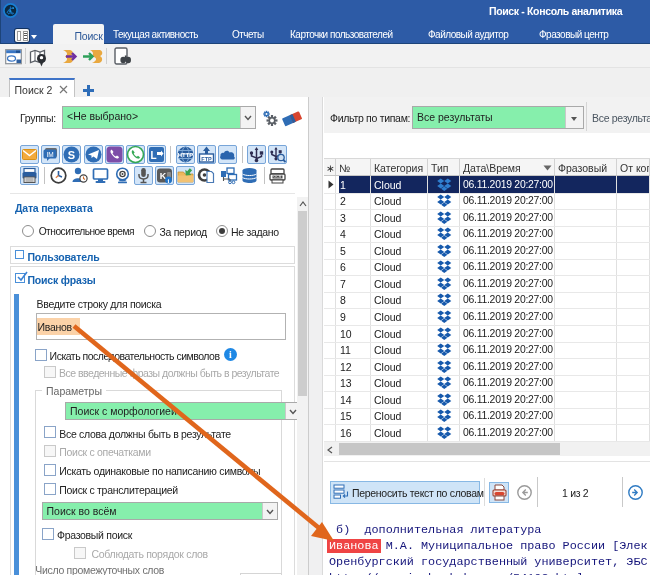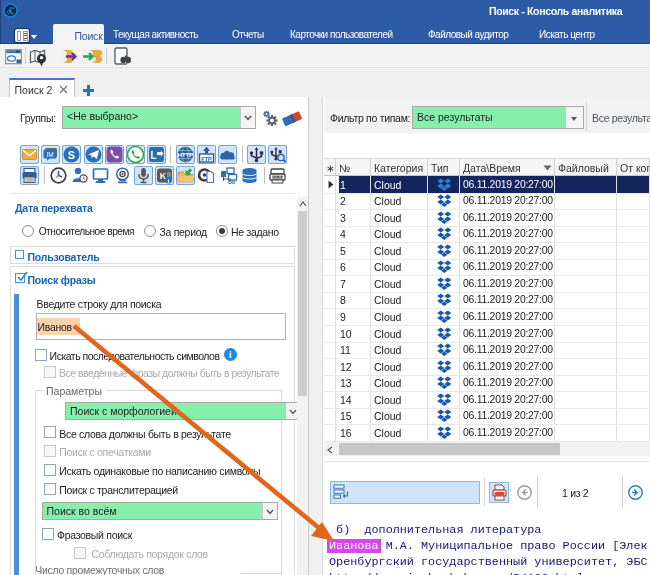--- a/index.html
+++ b/index.html
@@ -46,21 +46,21 @@
 <div class="abs" style="left:23.5px;top:35px;width:3.5px;height:1px;background:#555;"></div>
 <div class="abs" style="left:23.5px;top:37.5px;width:3.5px;height:1px;background:#555;"></div>
 <div class="abs" style="left:31px;top:34.5px;width:0;height:0;border-left:3.5px solid transparent;border-right:3.5px solid transparent;border-top:4px solid #fff;"></div>
 
 <div class="abs" style="left:53px;top:24px;width:51px;height:20px;background:#f4f4f4;border-radius:2px 2px 0 0;"></div>
 <div class="abs" style="left:53px;top:30px;width:71px;text-align:center;color:#2b5797;font-size:10.5px;letter-spacing:-0.2px;">Поиск</div>
 <div class="rtab" style="left:113px;top:29px;">Текущая активность</div>
 <div class="rtab" style="left:232px;top:29px;">Отчеты</div>
 <div class="rtab" style="left:290px;top:29px;">Карточки пользователей</div>
 <div class="rtab" style="left:428px;top:29px;">Файловый аудитор</div>
-<div class="rtab" style="left:539px;top:29px;">Искать центр</div>
+<div class="rtab" style="left:539px;top:29px;">Фразовый центр</div>
 
 <div class="abs" style="left:0;top:44px;width:650px;height:23px;background:#f2f2f2;"></div>
 <svg class="abs" style="left:5px;top:49px;" width="17" height="16" viewBox="0 0 17 16">
 <rect x="0.7" y="0.7" width="15.6" height="14" fill="#fff" stroke="#8a9096" stroke-width="1.2"></rect>
 <rect x="1.2" y="1.2" width="14.6" height="3" fill="#3a76c4"></rect>
 <rect x="11" y="1.6" width="4" height="2.2" fill="#1e4f8e"></rect>
 <ellipse cx="6.5" cy="9.5" rx="4" ry="2.6" fill="#fff" stroke="#3a76c4" stroke-width="1.2"></ellipse>
 <rect x="11.5" y="10.5" width="4.5" height="3.5" fill="#2f5f9e"></rect>
 </svg>
 <div class="tsep" style="left:25px;top:48px;"></div>
@@ -392,21 +392,21 @@
 </div>
 <div class="abs" style="left:586px;top:102px;width:1px;height:29px;background:#d5d5d5;"></div>
 <div class="lbl" style="left:592px;top:112px;color:#4a5560;">Все результа</div>
 
 <div class="abs" style="left:324px;top:158px;width:326px;height:18px;background:#f5f5f5;border-top:1px solid #d8d8d8;border-bottom:1px solid #c6c6c6;"></div>
 <div class="abs" style="left:324px;top:159px;width:12px;height:16px;border-right:1px solid #d2d2d2;color:#333;padding:3px 0 0 2px;white-space:nowrap;overflow:hidden;">∗</div>
 <div class="abs" style="left:336px;top:159px;width:35px;height:16px;border-right:1px solid #d2d2d2;color:#333;padding:3px 0 0 3px;white-space:nowrap;overflow:hidden;">№</div>
 <div class="abs" style="left:371px;top:159px;width:57px;height:16px;border-right:1px solid #d2d2d2;color:#333;padding:3px 0 0 3px;white-space:nowrap;overflow:hidden;">Категория</div>
 <div class="abs" style="left:428px;top:159px;width:32px;height:16px;border-right:1px solid #d2d2d2;color:#333;padding:3px 0 0 3px;white-space:nowrap;overflow:hidden;">Тип</div>
 <div class="abs" style="left:460px;top:159px;width:95px;height:16px;border-right:1px solid #d2d2d2;color:#333;padding:3px 0 0 3px;white-space:nowrap;overflow:hidden;">Дата\Время</div>
-<div class="abs" style="left:555px;top:159px;width:62px;height:16px;border-right:1px solid #d2d2d2;color:#333;padding:3px 0 0 3px;white-space:nowrap;overflow:hidden;">Файловый</div>
+<div class="abs" style="left:555px;top:159px;width:62px;height:16px;border-right:1px solid #d2d2d2;color:#333;padding:3px 0 0 3px;white-space:nowrap;overflow:hidden;">Фразовый</div>
 <div class="abs" style="left:617px;top:159px;width:33px;height:16px;border-right:1px solid #d2d2d2;color:#333;padding:3px 0 0 3px;white-space:nowrap;overflow:hidden;">От кого</div>
 <svg class="abs" style="left:543px;top:165px;" width="9" height="6" viewBox="0 0 9 6">
       <path d="M0.5 0.5 L8.5 0.5 L4.5 5.5 Z" fill="#666"></path>
     </svg>
 <div class="abs" style="left:339px;top:176.0px;width:311px;height:16.6px;background:#13265e;"></div>
 <svg class="abs" style="left:328px;top:180.0px;" width="6" height="9" viewBox="0 0 6 9">
       <path d="M0.5 0.5 L5.5 4.5 L0.5 8.5 Z" fill="#333"></path>
     </svg>
 <div class="abs" style="left:340px;top:178.5px;color:#fff;">1</div>
 <div class="abs" style="left:374px;top:178.5px;color:#fff;">Cloud</div>
@@ -535,20 +535,21 @@
 <div class="abs" style="left:339px;top:443px;width:221px;height:12px;background:#c6c6c6;"></div>
 
 <div class="abs" style="left:324px;top:461px;width:326px;height:1px;background:#e3e3e3;"></div>
 <div class="abs" style="left:330px;top:481px;width:150px;height:23px;background:#cfe4f7;border:1px solid #88b8e4;"></div>
 <svg class="abs" style="left:333px;top:484px;" width="17" height="17" viewBox="0 0 17 17">
 <rect x="1" y="1" width="10" height="3.2" fill="#fff" stroke="#2f6db5" stroke-width="1"></rect>
 <rect x="1" y="6" width="10" height="3.2" fill="#fff" stroke="#2f6db5" stroke-width="1"></rect>
 <rect x="1" y="11" width="6.5" height="3.2" fill="#fff" stroke="#2f6db5" stroke-width="1"></rect>
 <path d="M14.5 7.5 L14.5 12 L10.5 12 M12 10.3 L10.3 12 L12 13.7" fill="none" stroke="#2f6db5" stroke-width="1.1"></path>
 </svg>
+<div class="lbl" style="left:352px;top:487px;">Переносить текст по словам</div>
 <div class="abs" style="left:484px;top:478px;width:1px;height:28px;background:#dcdcdc;"></div>
 <div class="abs" style="left:489px;top:482px;width:20px;height:21px;background:#cfe4f7;border:1px solid #88b8e4;"></div>
 <svg class="abs" style="left:491px;top:484px;" width="17" height="17" viewBox="0 0 17 17">
 <path d="M4 1 L11 1 L13 3 L13 6 L4 6 Z" fill="#fff" stroke="#8a4a40" stroke-width="1"></path>
 <rect x="2" y="6" width="13" height="6" rx="1" fill="#f3ded8" stroke="#a04432" stroke-width="1.1"></rect>
 <rect x="3.5" y="8" width="10" height="3.2" rx="1.6" fill="#d8452f"></rect>
 <rect x="4" y="12" width="9" height="4" fill="#fff" stroke="#8a4a40" stroke-width="1"></rect>
 </svg>
 <svg class="abs" style="left:517px;top:485px;" width="15" height="15" viewBox="0 0 15 15">
 <circle cx="7.5" cy="7.5" r="6.7" fill="none" stroke="#9a9a9a" stroke-width="1.4"></circle>
@@ -556,21 +557,21 @@
 </svg>
 <div class="abs" style="left:537px;top:477px;width:1px;height:30px;background:#c9c9c9;"></div>
 <div class="lbl" style="left:562px;top:487px;">1 из 2</div>
 <div class="abs" style="left:622px;top:477px;width:1px;height:30px;background:#c9c9c9;"></div>
 <svg class="abs" style="left:628px;top:485px;" width="15" height="15" viewBox="0 0 15 15">
 <circle cx="7.5" cy="7.5" r="6.7" fill="none" stroke="#2f7bc3" stroke-width="1.4"></circle>
 <path d="M6.2 4.5 L9.2 7.5 L6.2 10.5 M9.2 7.5 L4.2 7.5" fill="none" stroke="#2f7bc3" stroke-width="1.3"></path>
 </svg>
 
 <div id="btext" class="abs mono" style="left:329px;top:521.5px;width:330px;font-size:11.8px;color:#15157b;line-height:16px;white-space:pre;"> б)  дополнительная литература
-<span style="background:#d946ef;color:#fff;padding:0 2px;margin:8px -2px;">Иванова</span> М.А. Муниципальное право России [Элек
+<span style="background:#ef4444;color:#fff;padding:0 2px;margin:8px -2px;">Иванова</span> М.А. Муниципальное право России [Элек
 Оренбургский государственный университет, ЭБС
 http://www.iprbookshop.ru/54102.html</div>
 
 <svg class="abs" style="left:0;top:0;pointer-events:none;" width="650" height="575" viewBox="0 0 650 575">
   <line x1="74" y1="326" x2="319" y2="528" stroke="#e0661c" stroke-width="4.6"></line>
   <polygon points="334,541 322,522 311,536" fill="#e0661c"></polygon>
 </svg>
 
 </div>
 

